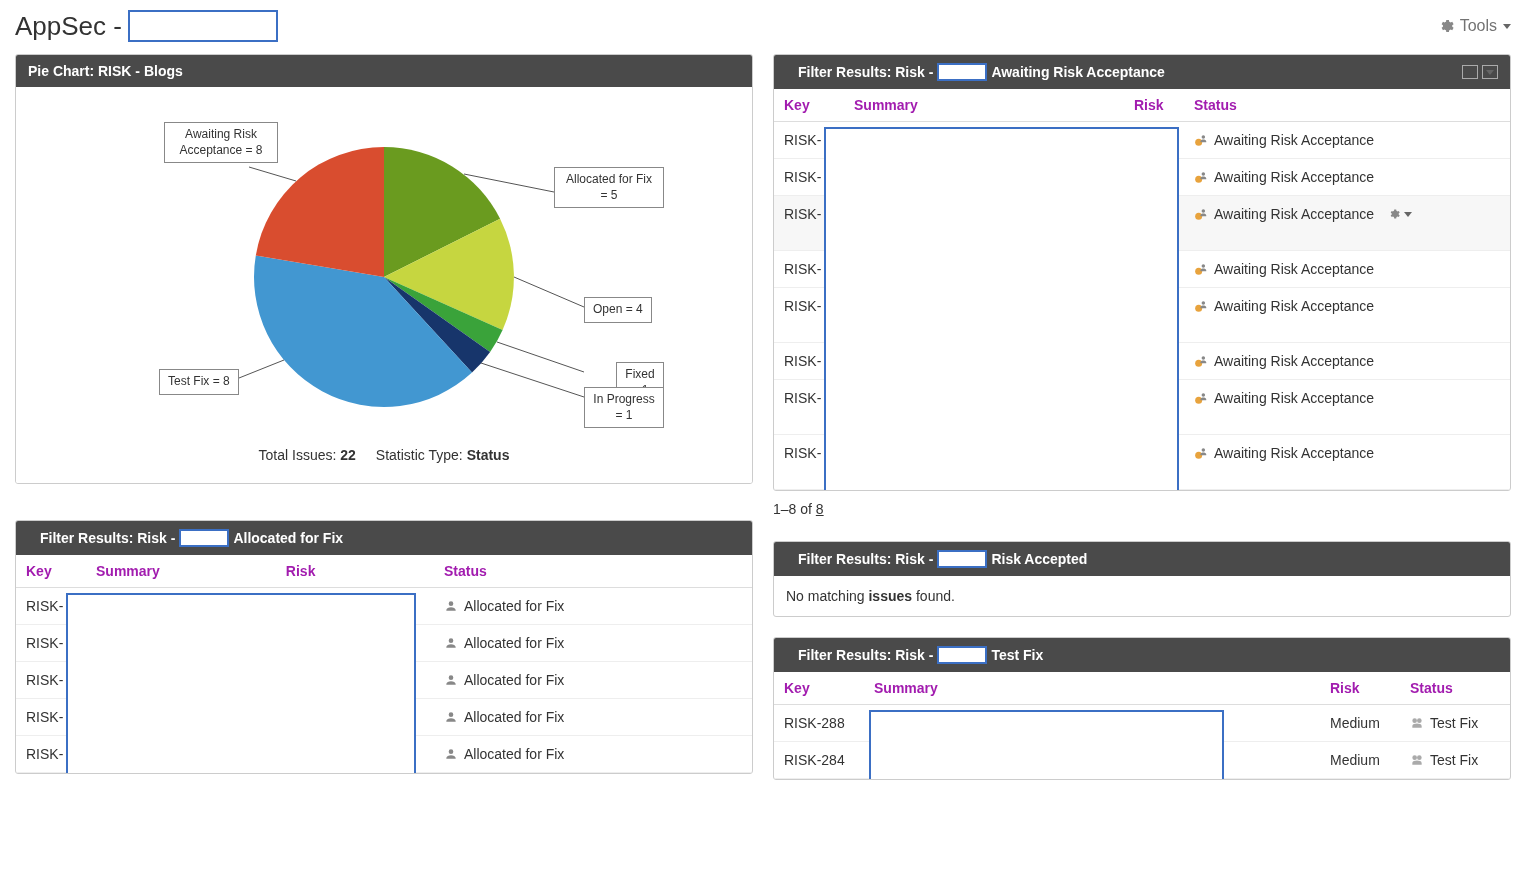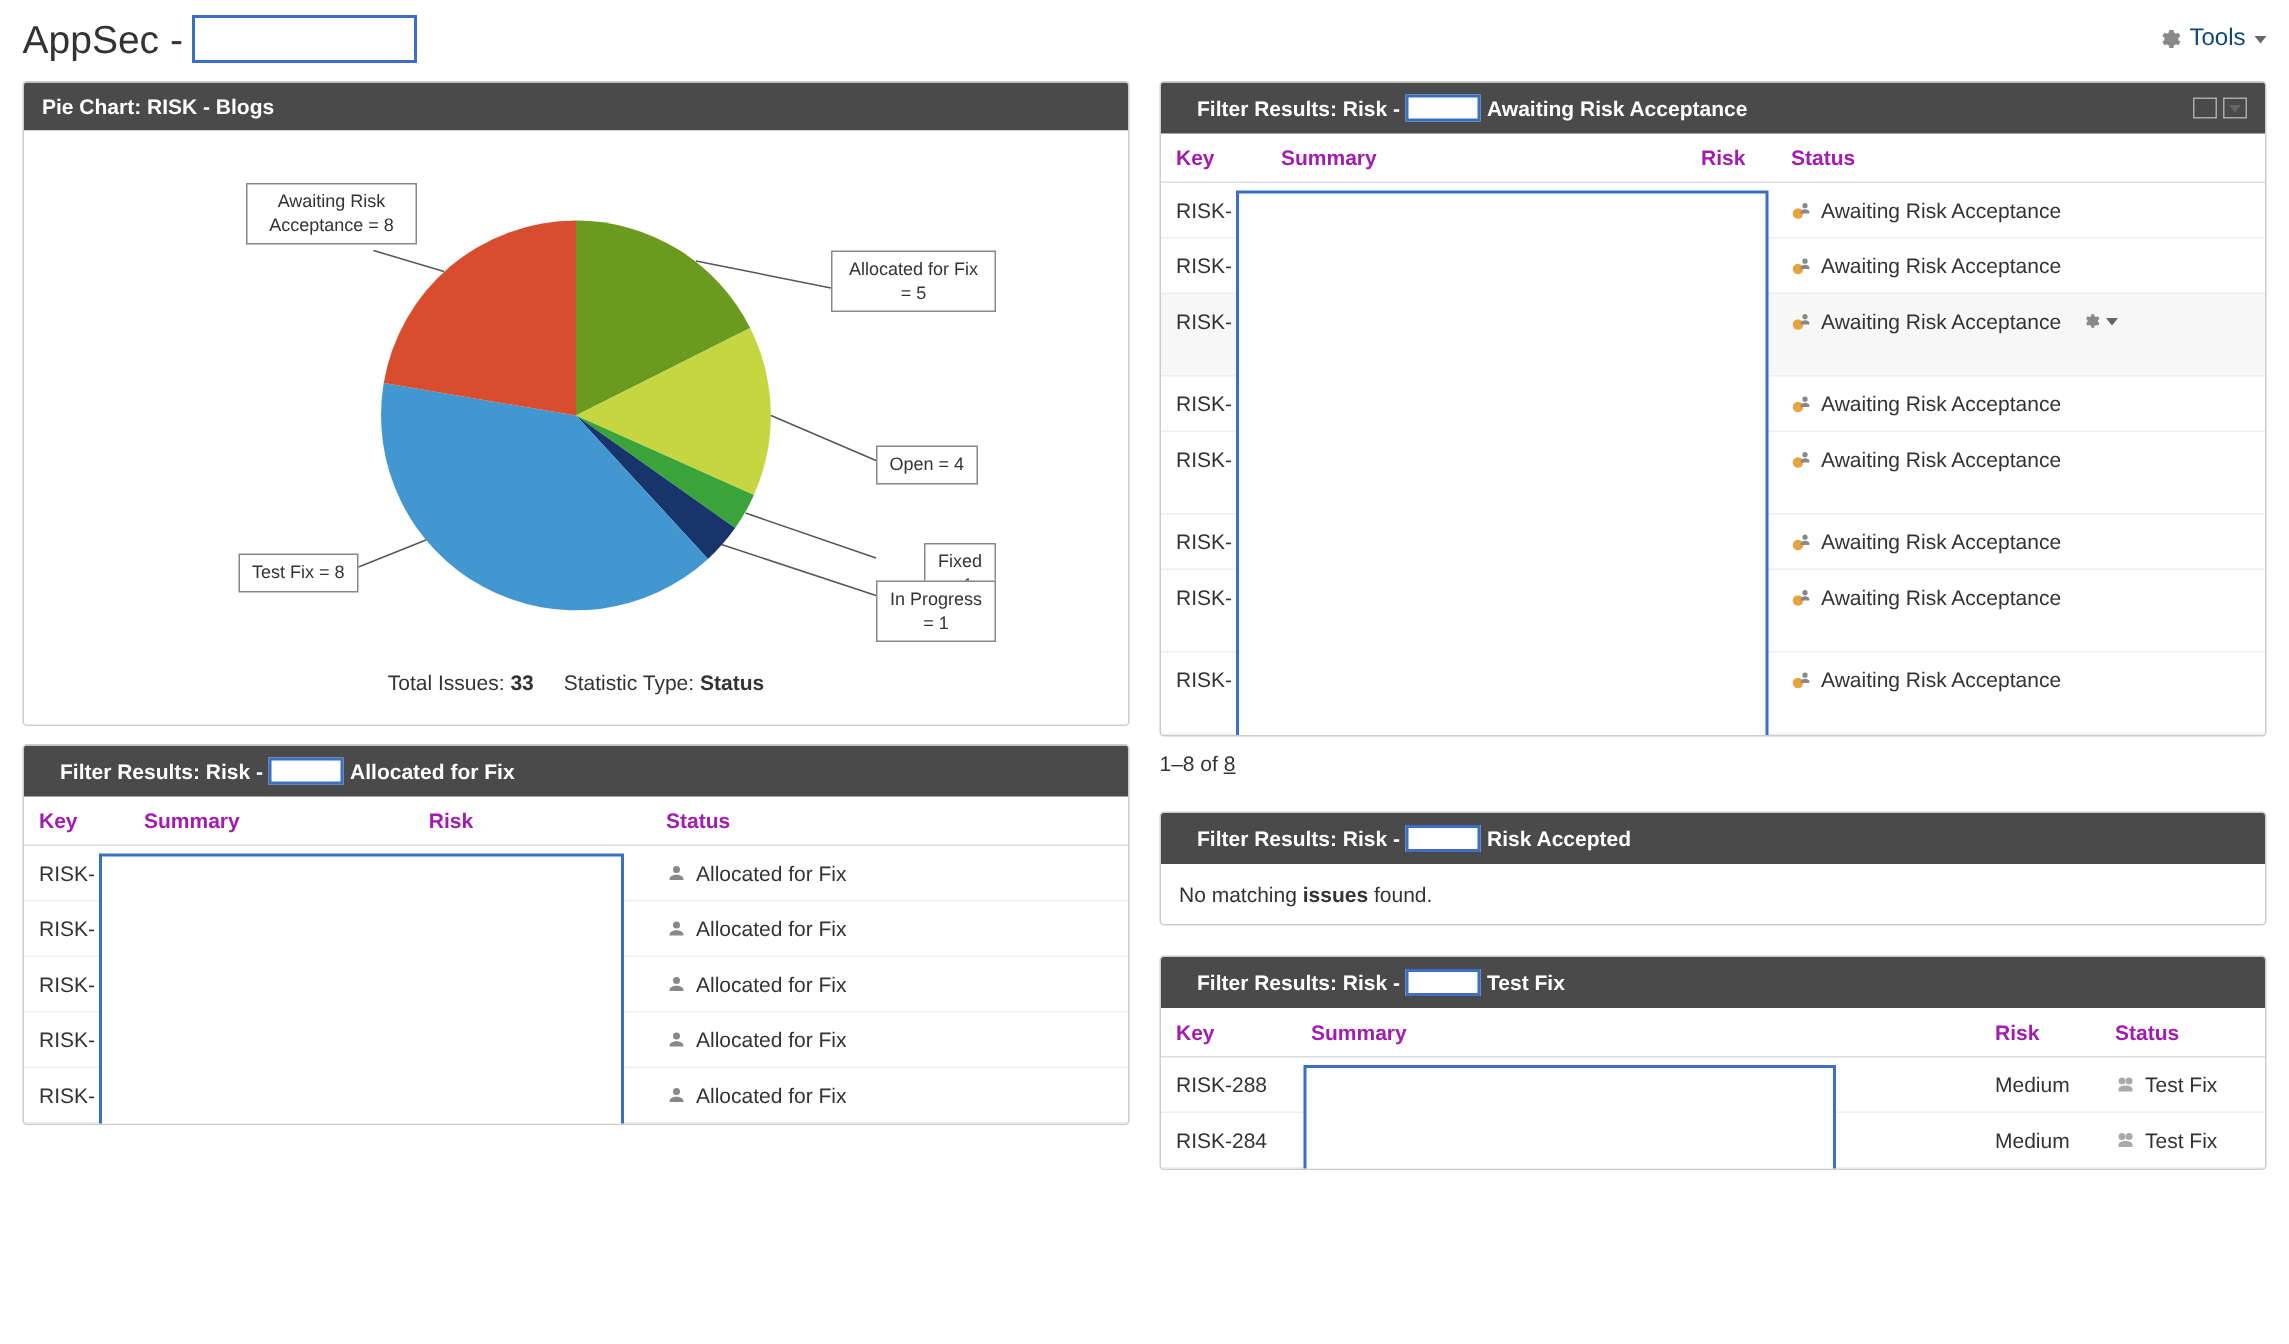--- a/index.html
+++ b/index.html
@@ -1,21 +1,21 @@
 <!DOCTYPE html>
 <html><head>
   <meta charset="utf-8">
   <style>
     * { box-sizing: border-box; margin: 0; padding: 0; }
     body { font-family: Arial, Helvetica, sans-serif; font-size: 14px; background: #fff; color: #333; padding: 10px 15px; }
     .header-row { display: flex; justify-content: space-between; align-items: center; margin-bottom: 12px; }
     .page-title { font-size: 26px; font-weight: normal; display: flex; align-items: center; gap: 6px; }
     .redact-box { display: inline-block; width: 150px; height: 32px; border: 2px solid #3b6fc4; background: #fff; vertical-align: middle; }
     .redact-box-sm { display: inline-block; width: 50px; height: 18px; border: 2px solid #3b6fc4; background: #fff; vertical-align: middle; }
-    .tools-menu { display: flex; align-items: center; gap: 6px; color: #0c4a6e; cursor: pointer; font-size: 16px; }
+    .tools-menu { display: flex; align-items: center; gap: 6px; color: #737373; cursor: pointer; font-size: 16px; }
     .gear { width: 16px; height: 16px; display: inline-block; }
     .caret-down { width: 0; height: 0; border-left: 4px solid transparent; border-right: 4px solid transparent; border-top: 5px solid #666; display: inline-block; }
     
     .dashboard { display: grid; grid-template-columns: 1fr 1fr; gap: 20px; align-items: start; }
     
     .panel { border: 1px solid #ccc; border-radius: 3px; overflow: hidden; }
     .panel-header { background: #4a4a4a; color: #fff; padding: 8px 12px; font-size: 14px; font-weight: bold; display: flex; justify-content: space-between; align-items: center; gap: 6px; }
     .panel-header-title { display: flex; align-items: center; gap: 4px; padding-left: 12px; }
     .panel-controls { display: flex; gap: 4px; }
     .panel-ctrl-icon { width: 16px; height: 14px; border: 1px solid #aaa; display: inline-block; cursor: pointer; }
@@ -34,21 +34,21 @@
     .person-icon { width: 14px; height: 14px; display: inline-block; }
     .row-action { display: inline-flex; align-items: center; gap: 4px; margin-left: 8px; color: #888; cursor: pointer; }
     
     .redact-overlay { position: absolute; border: 2px solid #3b6fc4; background: #fff; z-index: 5; }
     .rel { position: relative; }
     
     .pager { padding: 10px 0 4px 0; font-size: 14px; }
     .pager .ul { text-decoration: underline; }
     .nomatch { padding: 12px; }
     
-    .left-col { display: flex; flex-direction: column; gap: 12px; }
+    .left-col { display: flex; flex-direction: column; gap: 36px; }
     .right-col { display: flex; flex-direction: column; gap: 20px; }
   </style>
 </head>
 <body>
 
 <div class="header-row">
   <h1 class="page-title">
     <span>AppSec -</span>
     <span class="redact-box"></span>
   </h1>
@@ -95,21 +95,21 @@
 = 8</div>
           <div class="pie-label" style="left:450px; top:60px;">Allocated
 for Fix = 5</div>
           <div class="pie-label" style="left:480px; top:190px;">Open = 4</div>
           <div class="pie-label" style="left:467px; top:255px;margin-left:45px;">Fixed = 1</div>
           <div class="pie-label" style="left:480px; top:280px;">In Progress
 = 1</div>
           <div class="pie-label" style="left:55px; top:262px;">Test Fix = 8</div>
         </div>
         <div class="pie-footer">
-          <span><span>Total Issues:</span> <b>33</b></span>
+          <span><span>Total Issues:</span> <b>22</b></span>
           <span><span>Statistic Type:</span> <b>Status</b></span>
         </div>
       </div>
     </div>
 
     <div class="panel rel">
       <div class="panel-header">
         <div class="panel-header-title">
           <span>Filter Results: Risk -</span>
           <span class="redact-box-sm"></span>

